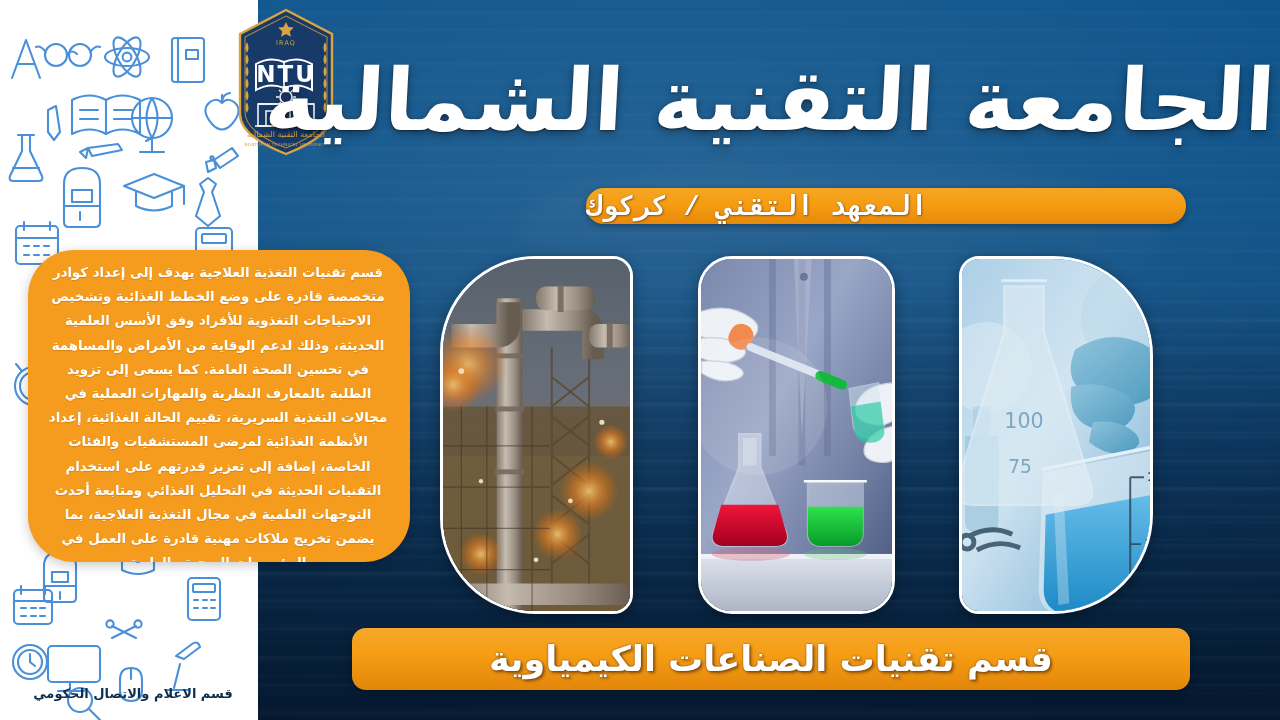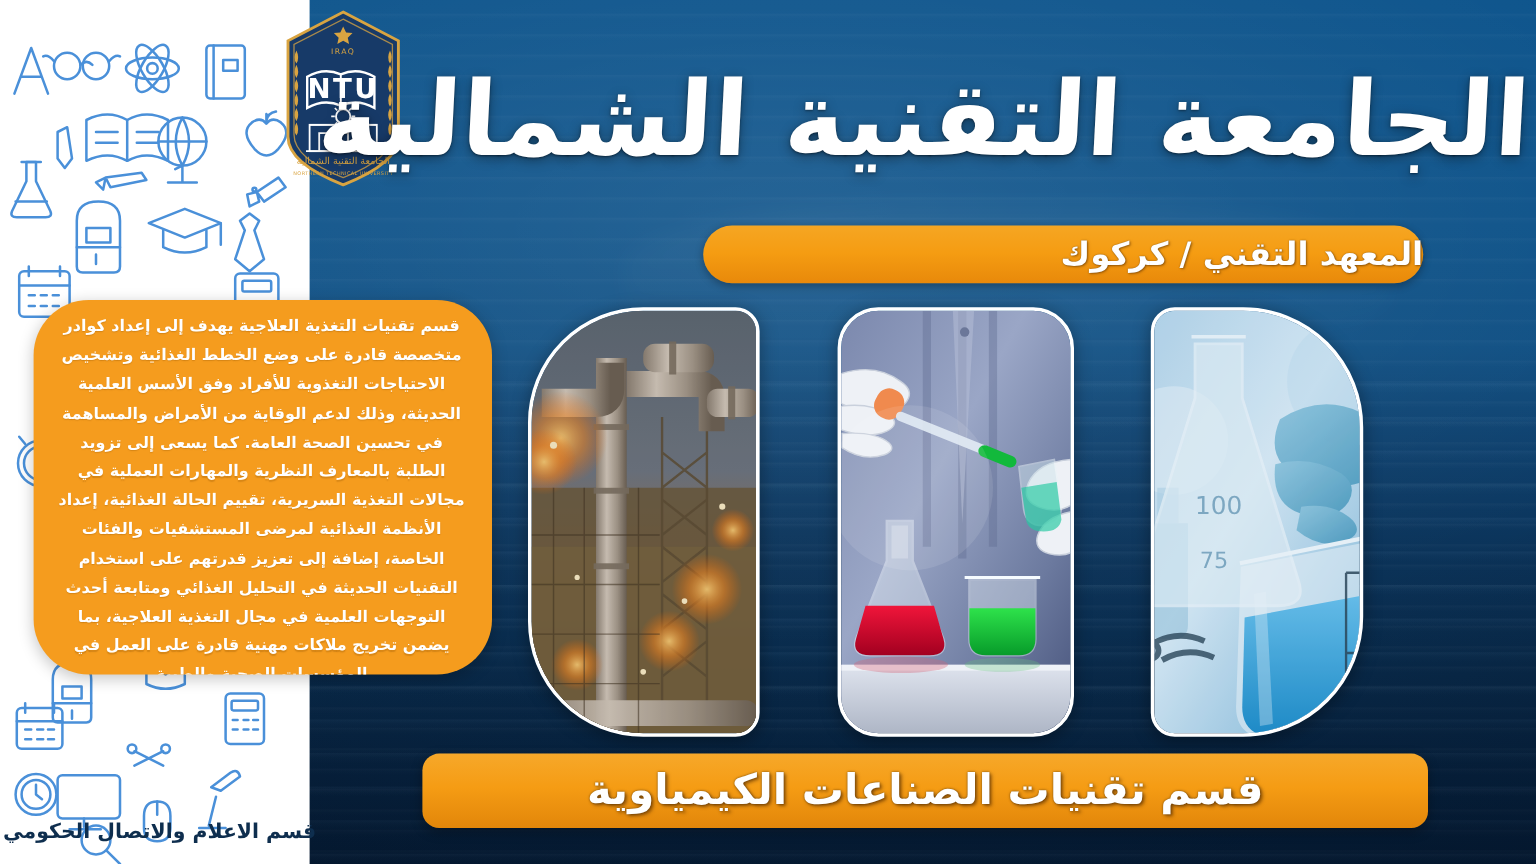--- a/index.html
+++ b/index.html
@@ -103,25 +103,25 @@
        0 3px 10px rgba(0,0,0,.38),
        0 1px 2px rgba(0,0,0,.45);
     white-space: nowrap;
     transform: skewX(-3deg);
   }
 
   
   .institute-bar {
     position: absolute;
     left: 586px; top: 188px;
-    width: 600px; height: 48px;
+    width: 600px; height: 36px;
     border-radius: 24px;
     background: linear-gradient(180deg, #f5a623 0%, #f59c12 48%, #e8890a 100%);
     box-shadow: 0 2px 7px rgba(0,0,0,.33);
-    display: flex; align-items: center; justify-content: flex-end;
+    display: flex; align-items: center; justify-content: flex-start; font-family: Liberation Mono, monospace;
   }
   .institute-bar span {
     direction: rtl;
     color: #ffffff;
     font-size: 27px;
     font-weight: 700;
     letter-spacing: .3px;
     text-shadow: 1px 1px 2px rgba(90,45,0,.55), 0 0 1px rgba(0,0,0,.5);
     white-space: nowrap;
   }
@@ -164,21 +164,21 @@
     left: 0; width: 193px;
     border-radius: 96px 20px 20px 96px;
     border: 3px solid #ffffff;
   }
   .photo.p2 {
     left: 258px; width: 197px;
     border-radius: 34px;
     border: 3px solid #ffffff;
   }
   .photo.p3 {
-    left: 519px; width: 177px;
+    left: 519px; width: 194px;
     border-radius: 20px 100px 100px 20px;
     border: 3px solid #ffffff;
   }
   .photo > svg { display:block; width:100%; height:100%; }
 
   
   .dept-banner {
     position: absolute;
     left: 352px; top: 628px;
     width: 838px; height: 62px;
@@ -200,21 +200,21 @@
   
   .credit {
     position: absolute;
     left: 8px; top: 678px;
     width: 250px; height: 30px;
     display: flex; align-items: center; justify-content: center;
   }
   .credit span {
     direction: rtl;
     color: #0e2e4e;
-    font-size: 17px;
+    font-size: 13px;
     font-weight: 700;
     letter-spacing: -.2px;
     white-space: nowrap;
   }
 </style>
 </head>
 <body>
 
 <div id="poster">
 

